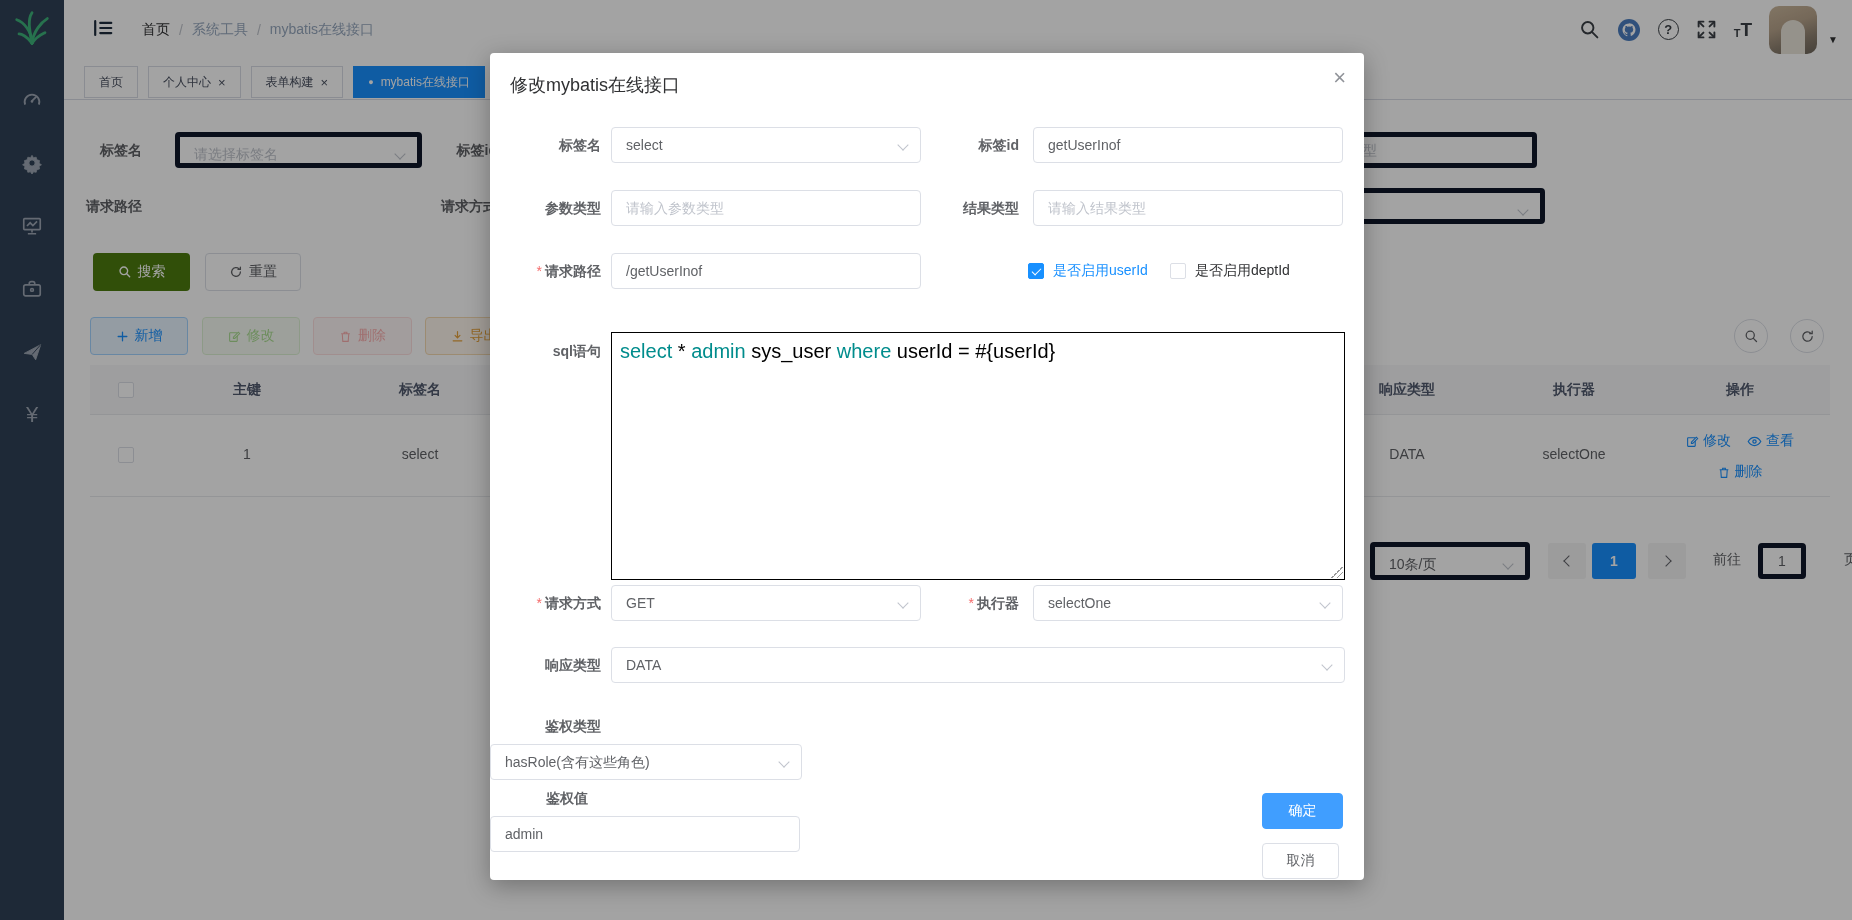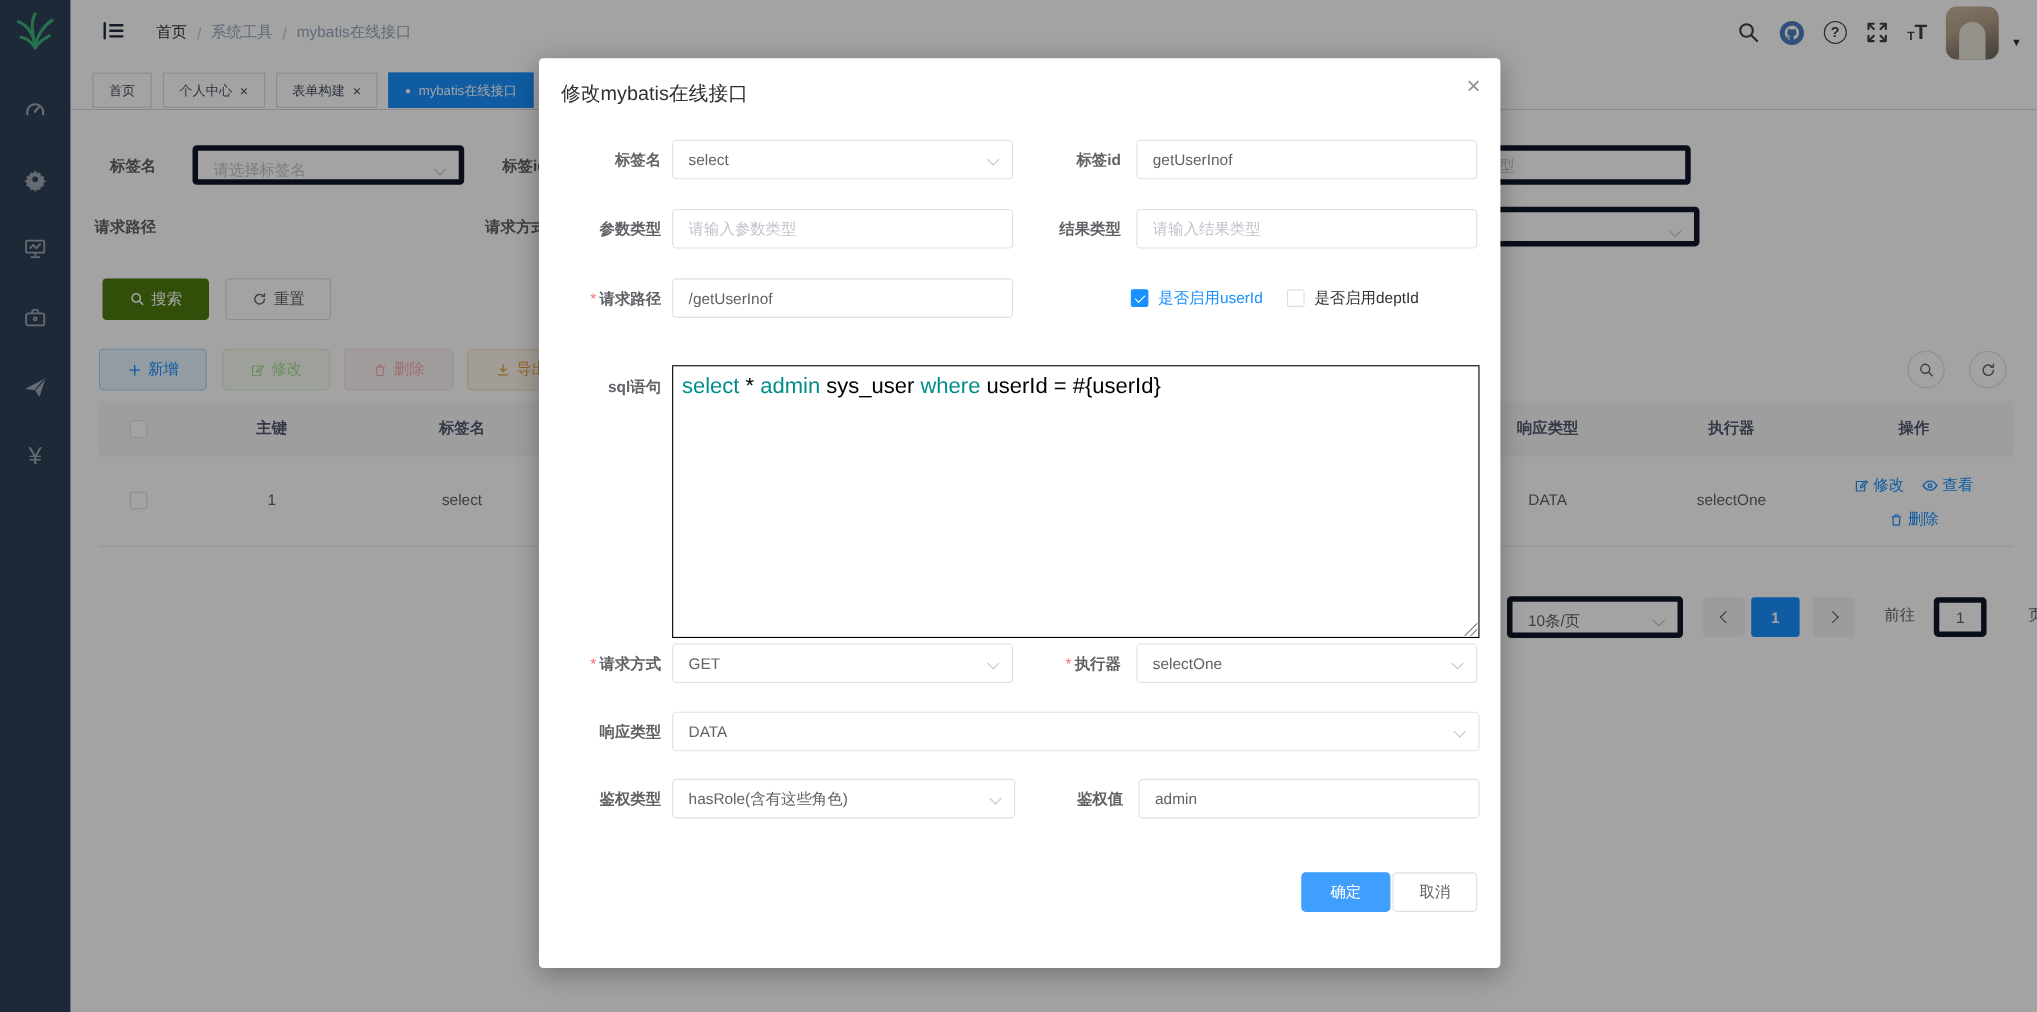--- a/index.html
+++ b/index.html
@@ -88,21 +88,21 @@
   .m-sel { cursor:pointer; }
   .m-wide { width:734px; }
   .cbx-group { display:flex; align-items:center; margin-left:107px; height:36px; gap:22px; }
   .cbx { display:flex; align-items:center; gap:9px; cursor:pointer; font-size:14px; }
   .cbx .lab-on { color:#1890ff; }
   .cbx .lab-off { color:#303133; }
   .sql-box { position:relative; width:734px; height:248px; border:1px solid #000; background:#fff; padding:5px 8px; overflow:hidden; }
   .sql-code { font-size:20px; color:#000; line-height:27px; white-space:pre-wrap; }
   .sql-resize { position:absolute; right:1px; bottom:1px; width:12px; height:12px; background:
       linear-gradient(135deg, transparent 0 50%, #9a9a9a 50% 57%, transparent 57% 71%, #9a9a9a 71% 78%, transparent 78%); cursor:nwse-resize; }
-  .dlg-footer { position:absolute; right:21px; top:740px; display:flex; gap:2px; }
+  .dlg-footer { position:absolute; right:21px; top:740px; display:flex; gap:14px;flex-direction:column; }
   .dlg-btn { height:36px; border-radius:4px; display:flex; align-items:center; justify-content:center; font-size:14px; cursor:pointer; }
   .dlg-ok { width:81px; background:#409eff; color:#fff; border:1px solid #409eff; }
   .dlg-cancel { width:77px; background:#fff; color:#606266; border:1px solid #dcdfe6; }
 </style>
 </head>
 <body>
 
 <div class="sidebar">
   <div class="logo">
     <svg width="40" height="40" viewBox="0 0 34 34" fill="none" stroke="#3db37a" stroke-width="2.4" stroke-linecap="round">
@@ -403,21 +403,21 @@
     </div>
   </div>
 
   <div class="m-row" style="top:594px;">
     <div class="m-label">响应类型</div>
     <div class="m-sel m-wide">
       <span>DATA</span><i class="chev"></i>
     </div>
   </div>
 
-  <div class="m-row" style="top:655px;">
+  <div class="m-row" style="top:655px;flex-direction:column;">
     <div class="m-label">鉴权类型</div>
     <div class="m-sel" style="width:312px;">
       <span>hasRole(含有这些角色)</span><i class="chev"></i>
     </div>
     <div class="m-label2">鉴权值</div>
     <input class="m-inp" value="admin" style="">
   </div>
 
   <div class="dlg-footer">
     <div class="dlg-btn dlg-ok">确定</div>

